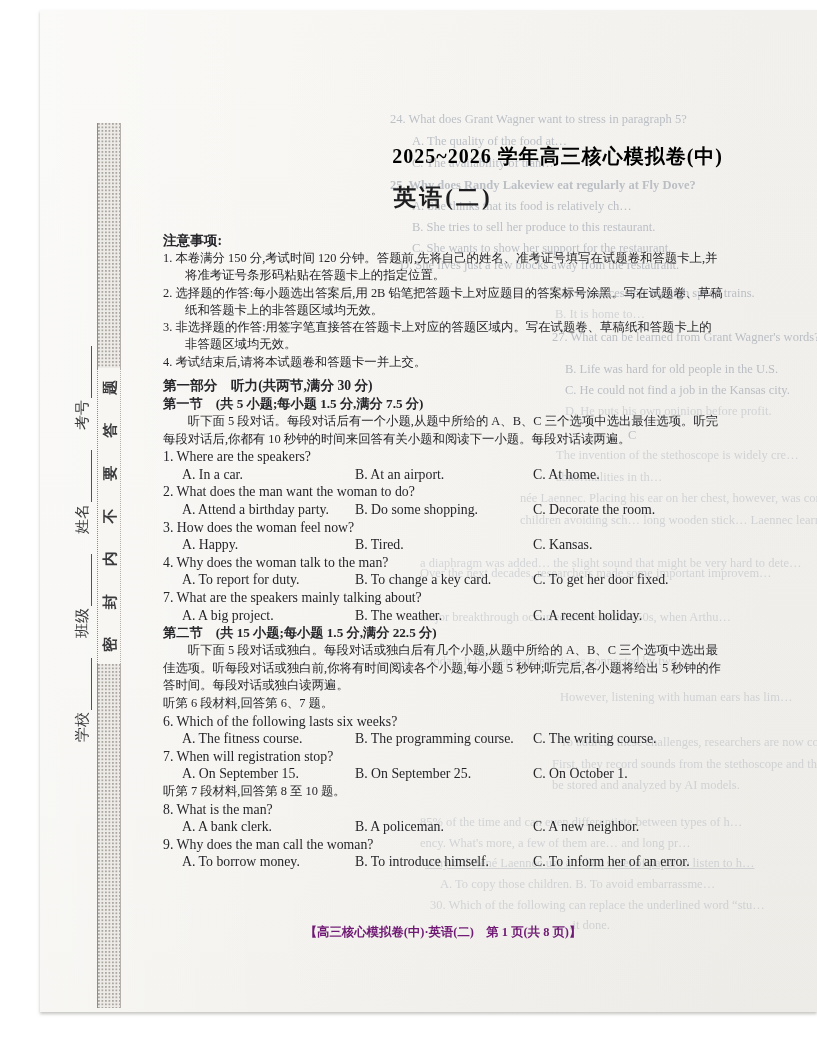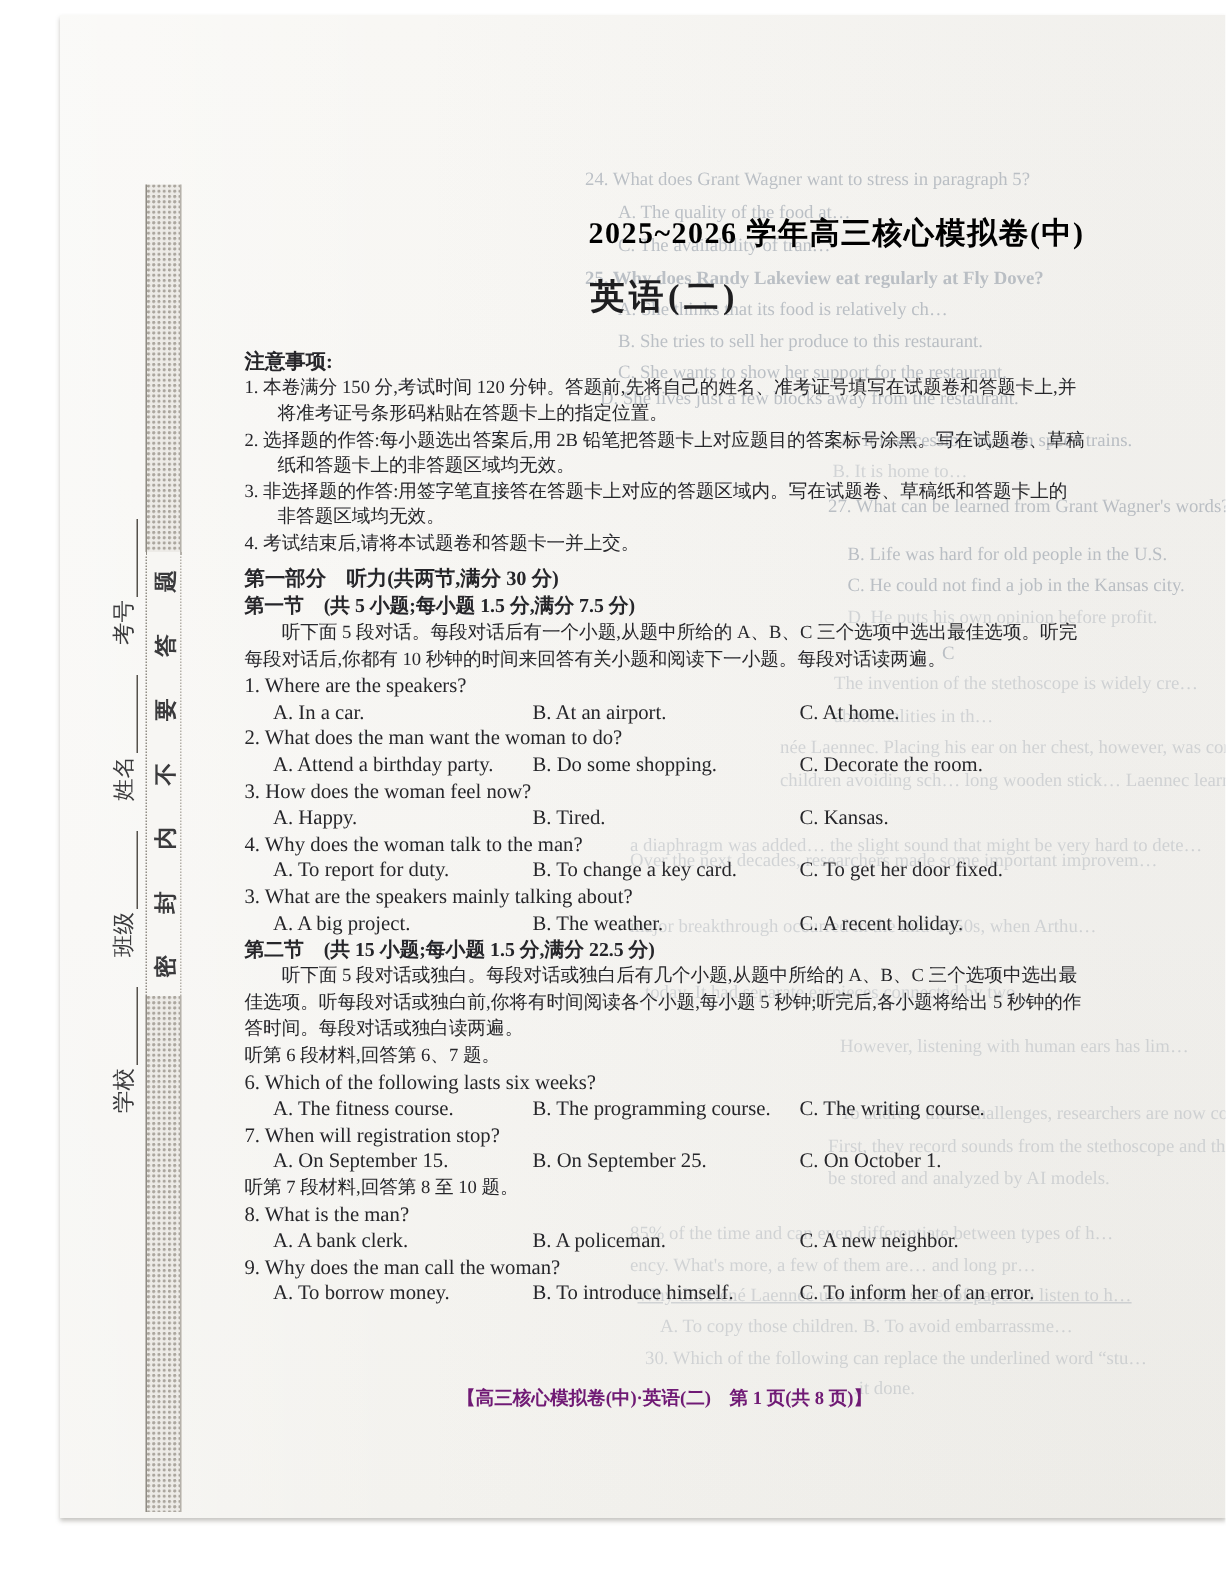--- a/index.html
+++ b/index.html
@@ -193,21 +193,21 @@
         <span>A. Happy.</span>
         <span>B. Tired.</span>
         <span>C. Kansas.</span>
       </div>
       <div class="q-stem">4. Why does the woman talk to the man?</div>
       <div class="q-opts">
         <span>A. To report for duty.</span>
         <span>B. To change a key card.</span>
         <span>C. To get her door fixed.</span>
       </div>
-      <div class="q-stem">3. What are the speakers mainly talking about?</div>
+      <div class="q-stem">7. What are the speakers mainly talking about?</div>
       <div class="q-opts">
         <span>A. A big project.</span>
         <span>B. The weather.</span>
         <span>C. A recent holiday.</span>
       </div>
     </div>
 
   <div class="sec-head cn">第二节　(共 15 小题;每小题 1.5 分,满分 22.5 分)</div>
   <p class="instr cn">听下面 5 段对话或独白。每段对话或独白后有几个小题,从题中所给的 A、B、C 三个选项中选出最佳选项。听每段对话或独白前,你将有时间阅读各个小题,每小题 5 秒钟;听完后,各小题将给出 5 秒钟的作答时间。每段对话或独白读两遍。</p>
   <div id="s2-blocks">

